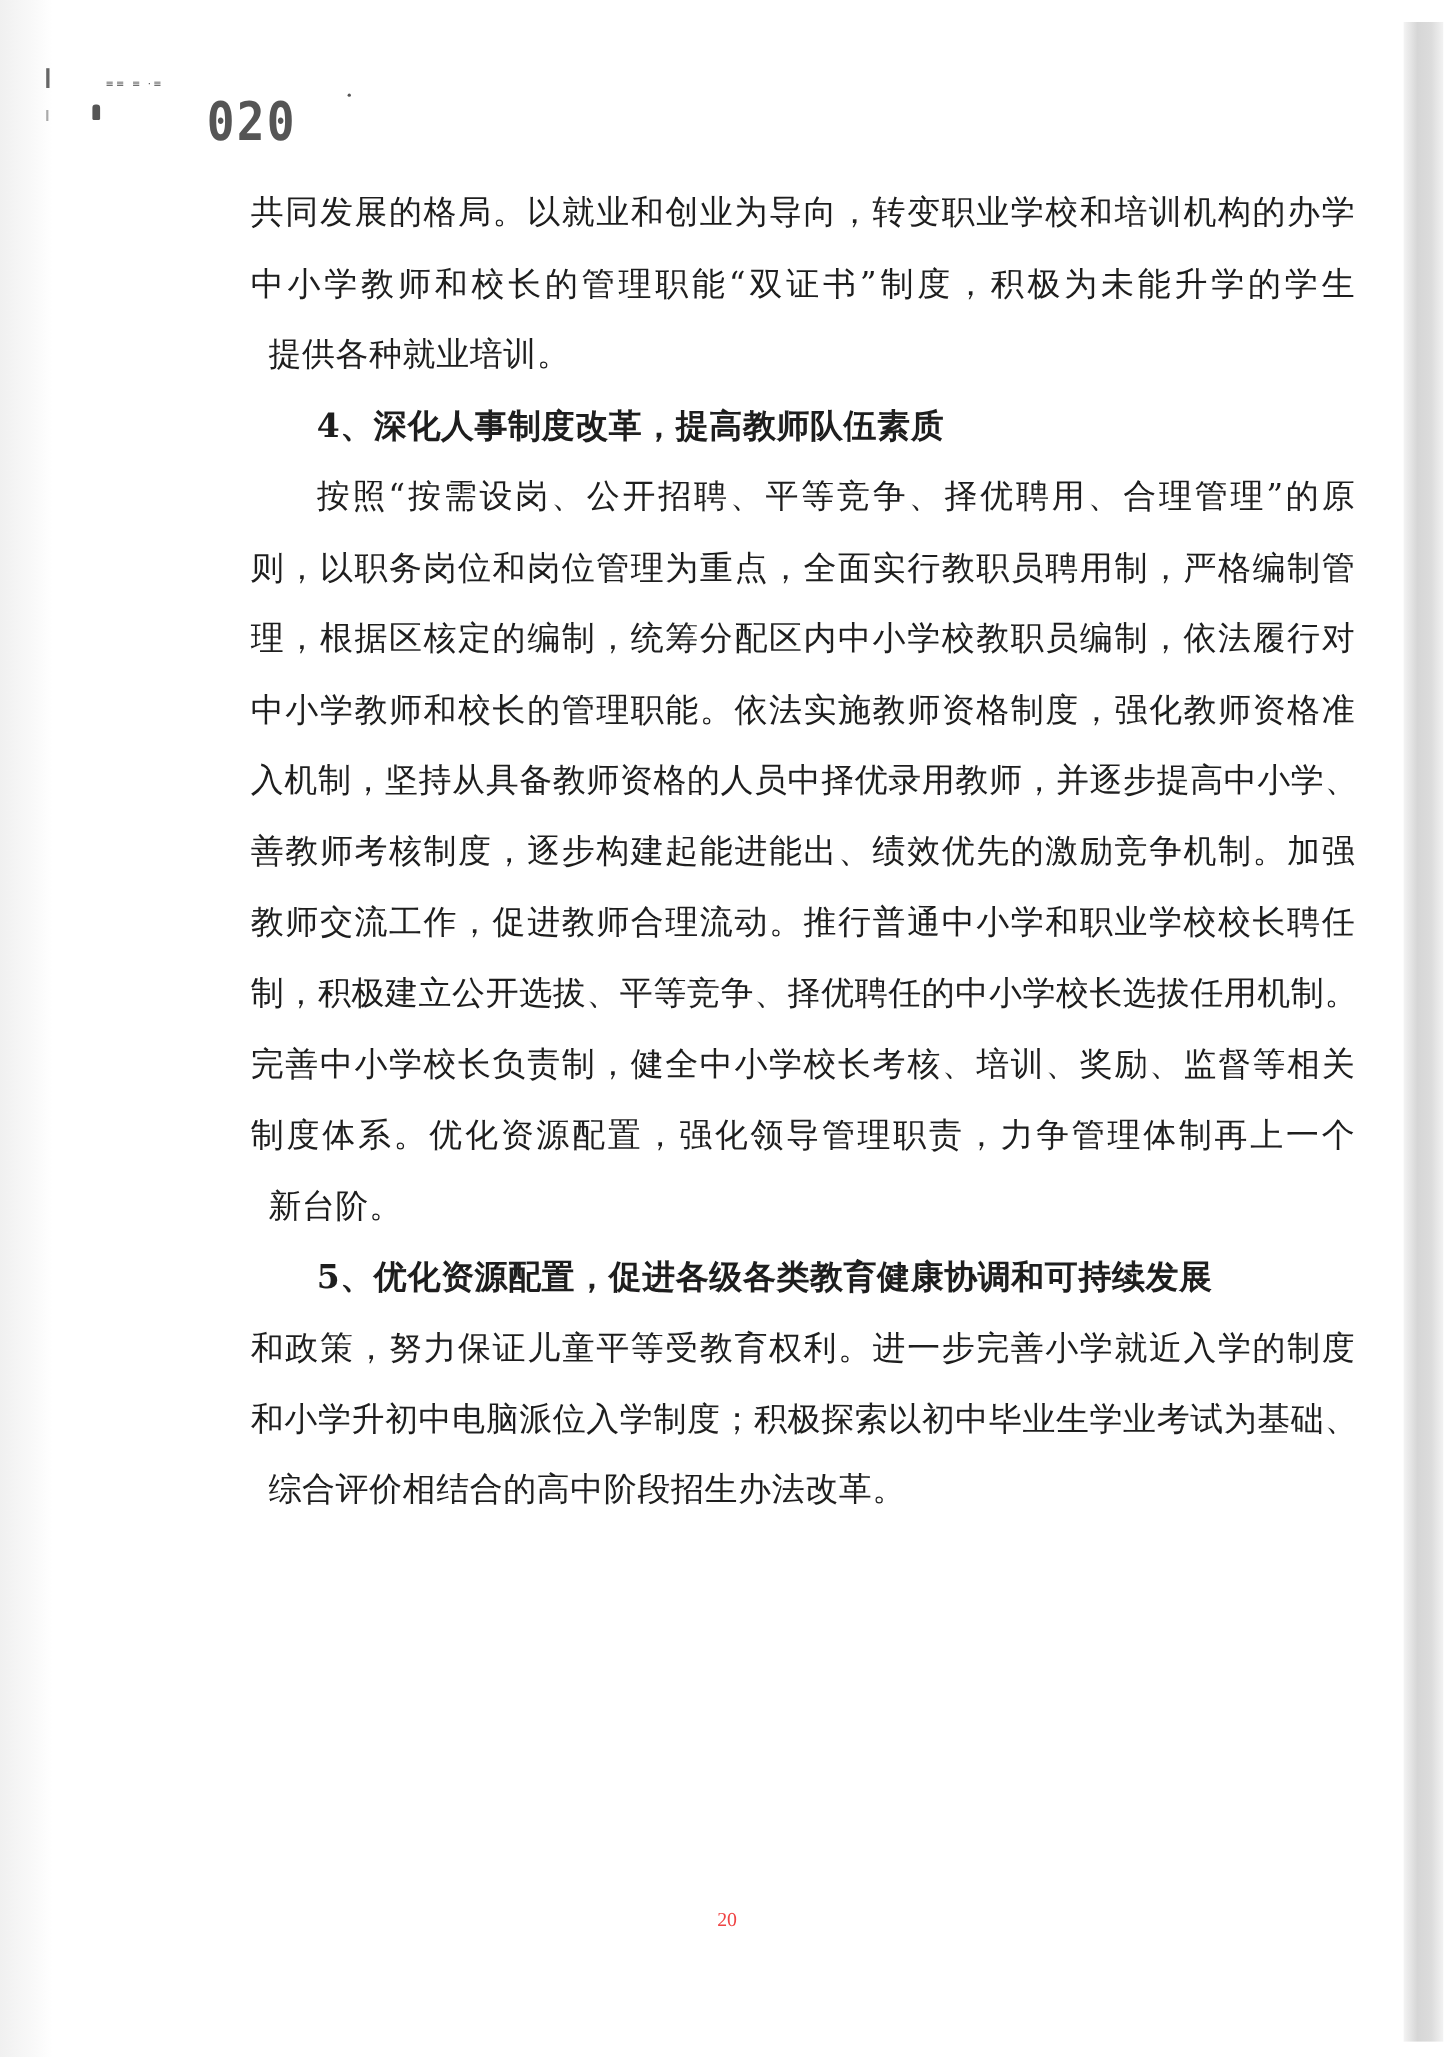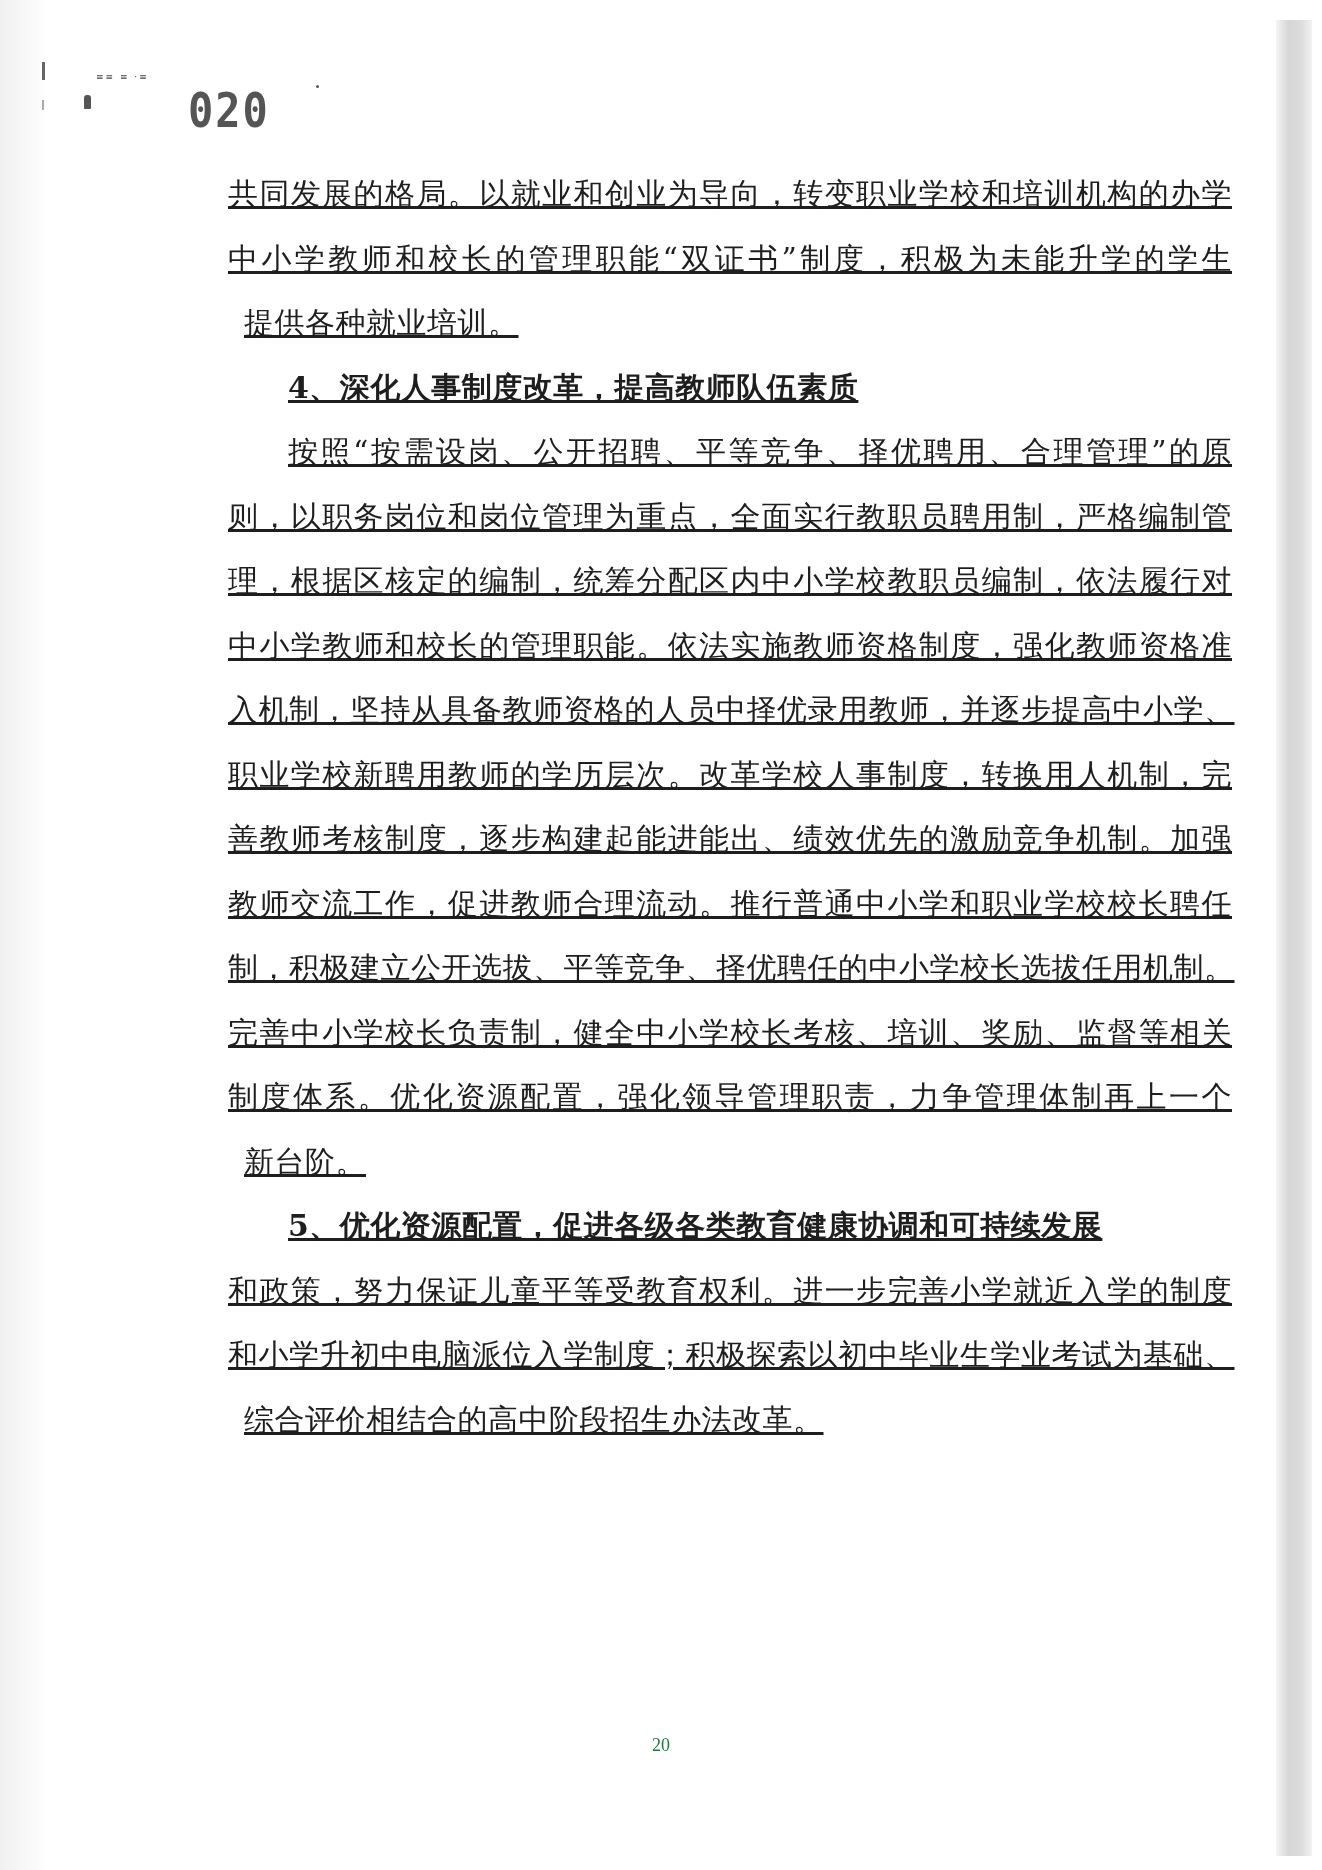--- a/index.html
+++ b/index.html
@@ -36,28 +36,27 @@
       letter-spacing: 2px; transform: scaleY(1.15); transform-origin: top left;
     }
     .speck { position: absolute; left: 316px; top: 85px; width: 3px; height: 3px; background: #555; border-radius: 50%; }
     .content {
       position: absolute; left: 228px; top: 162px; width: 1004px;
     }
     .line {
       height: 64.5px; line-height: 64.5px; font-size: 30px;
       white-space: nowrap; text-align: justify; text-align-last: justify;
       letter-spacing: 0.5px;
-      text-decoration: underline;
     }
     .line.last { text-align-last: left; margin-left: 16px; }
     .line.indent { padding-left: 60px; }
     .line.heading { font-weight: bold; text-align-last: left; padding-left: 60px; }
     .page-number {
       position: absolute; left: 0; width: 1322px; top: 1735px; text-align: center;
-      font-family: "Liberation Serif", serif; font-size: 18px; color: #15803d;
+      font-family: "Liberation Serif", serif; font-size: 18px; color: #ef4444;
     }
   </style>
 </head>
 <body>
 
 <div class="left-edge"></div>
 <div class="right-edge"></div>
 <div class="mark-bar"></div>
 <div class="mark-dots"></div>
 <div class="scribble">≡≡ ≡ ·≡</div>
@@ -68,21 +67,20 @@
 <div class="content">
   <div class="line">共同发展的格局。以就业和创业为导向，转变职业学校和培训机构的办学</div>
   <div class="line">中小学教师和校长的管理职能“双证书”制度，积极为未能升学的学生</div>
   <div class="line last">提供各种就业培训。</div>
   <div class="line heading">4、深化人事制度改革，提高教师队伍素质</div>
   <div class="line indent">按照“按需设岗、公开招聘、平等竞争、择优聘用、合理管理”的原</div>
   <div class="line">则，以职务岗位和岗位管理为重点，全面实行教职员聘用制，严格编制管</div>
   <div class="line">理，根据区核定的编制，统筹分配区内中小学校教职员编制，依法履行对</div>
   <div class="line">中小学教师和校长的管理职能。依法实施教师资格制度，强化教师资格准</div>
   <div class="line">入机制，坚持从具备教师资格的人员中择优录用教师，并逐步提高中小学、</div>
-  <div class="line">职业学校新聘用教师的学历层次。改革学校人事制度，转换用人机制，完</div>
   <div class="line">善教师考核制度，逐步构建起能进能出、绩效优先的激励竞争机制。加强</div>
   <div class="line">教师交流工作，促进教师合理流动。推行普通中小学和职业学校校长聘任</div>
   <div class="line">制，积极建立公开选拔、平等竞争、择优聘任的中小学校长选拔任用机制。</div>
   <div class="line">完善中小学校长负责制，健全中小学校长考核、培训、奖励、监督等相关</div>
   <div class="line">制度体系。优化资源配置，强化领导管理职责，力争管理体制再上一个</div>
   <div class="line last">新台阶。</div>
   <div class="line heading">5、优化资源配置，促进各级各类教育健康协调和可持续发展</div>
   <div class="line">和政策，努力保证儿童平等受教育权利。进一步完善小学就近入学的制度</div>
   <div class="line">和小学升初中电脑派位入学制度；积极探索以初中毕业生学业考试为基础、</div>
   <div class="line last">综合评价相结合的高中阶段招生办法改革。</div>

